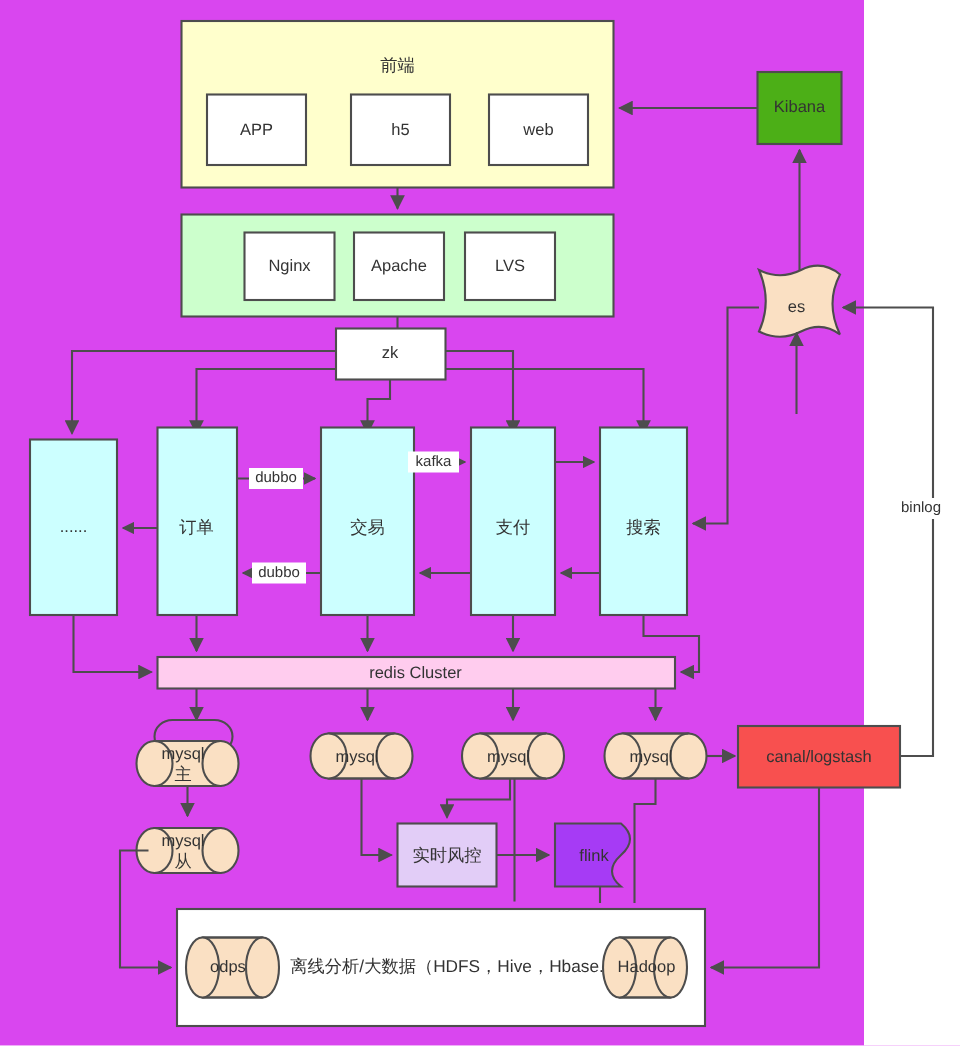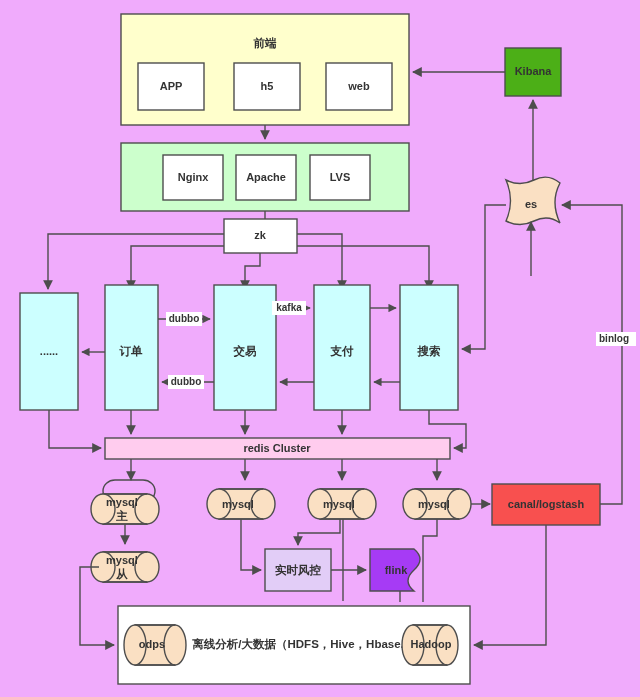--- a/index.html
+++ b/index.html
@@ -8,24 +8,23 @@
     background: #ffffff;
   }
   body {
     width: 640px;
     height: 697px;
     font-family: "Liberation Sans", "DejaVu Sans", sans-serif;
     overflow: hidden;
   }
   #diagram-root {
     position: relative;
-    width: 640px;
+    width: 576px;
     height: 697px;
-    background: #f0abfc;
-    font-weight: bold;
+    background: #d946ef;
   }
   svg.arch {
     display: block;
     width: 640px;
     height: 697px;
   }
   .node-label {
     font-family: "Liberation Sans", "DejaVu Sans", sans-serif;
     font-size: 11px;
     fill: #333333;

